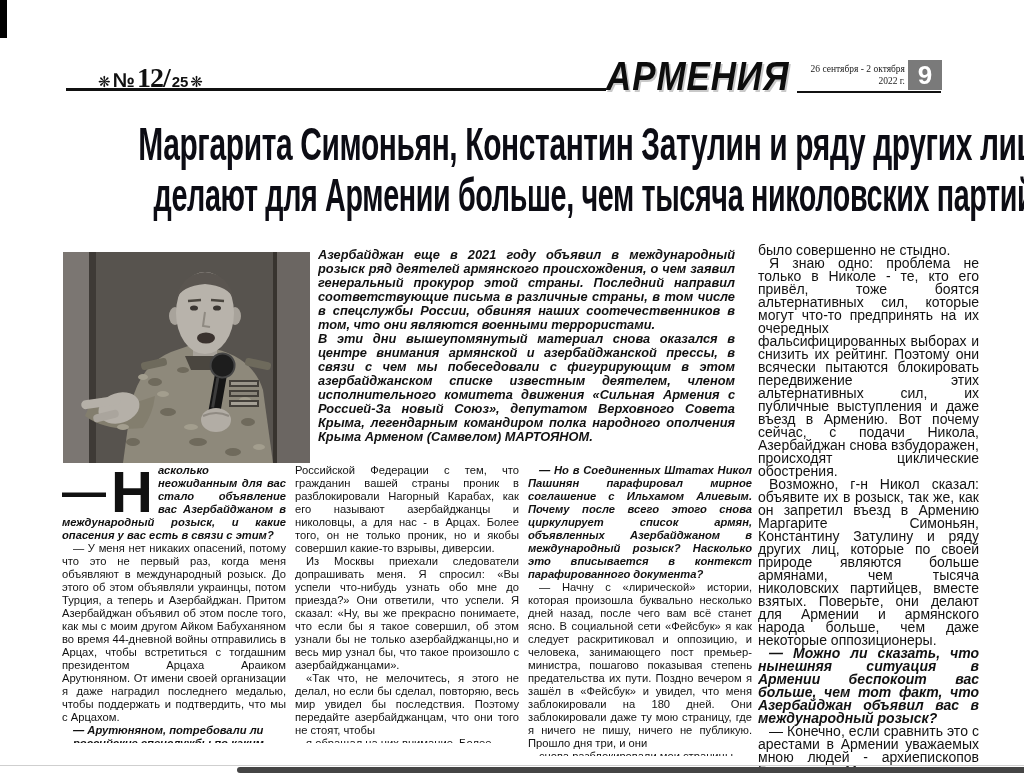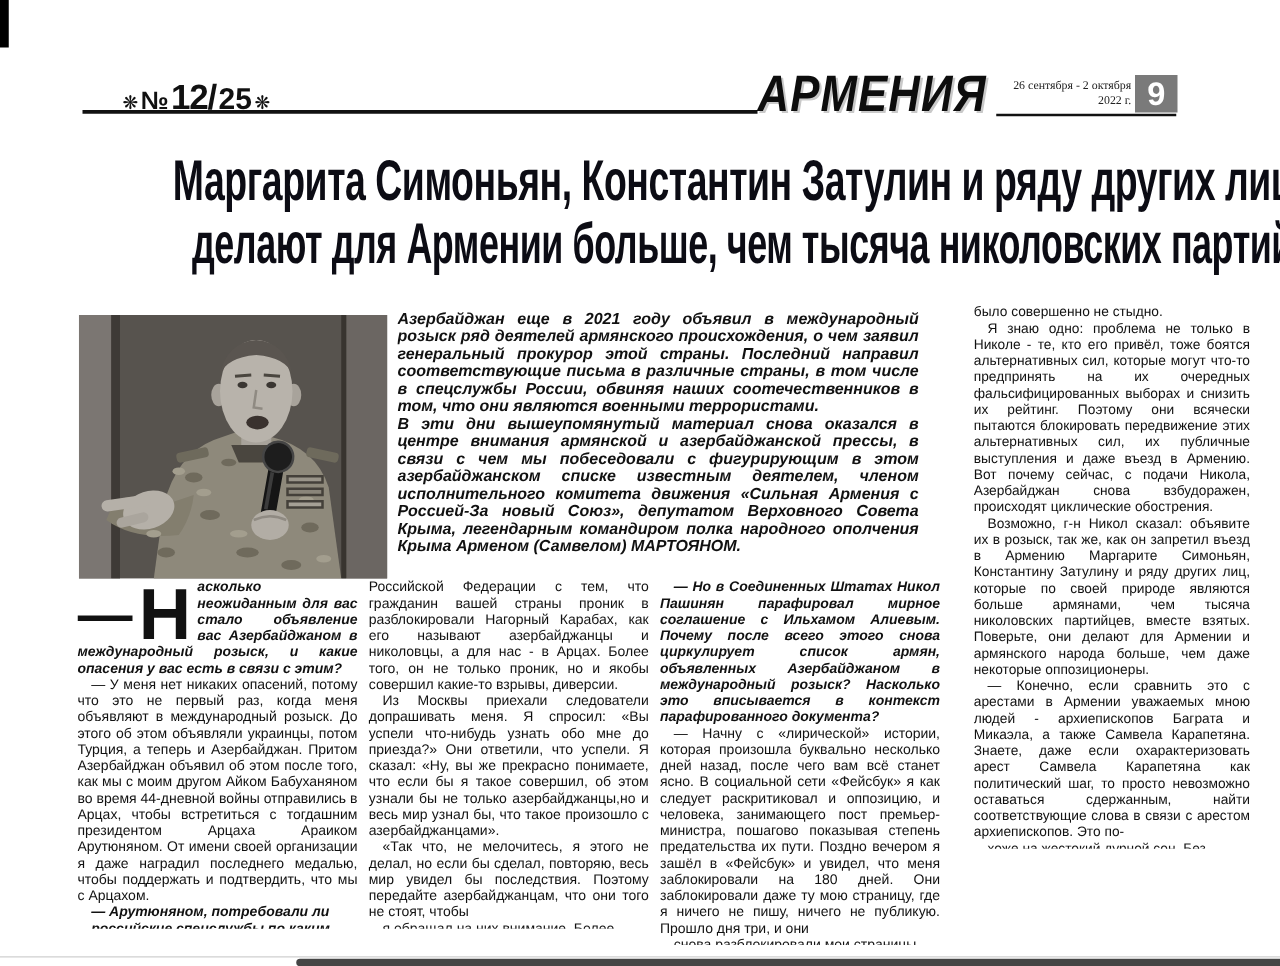--- a/index.html
+++ b/index.html
@@ -6,22 +6,22 @@
   .page{
     position:relative;width:1024px;height:773px;overflow:hidden;background:#fff;
     font-family:"Liberation Sans","DejaVu Sans",sans-serif;color:#111;
   }
   .corner-mark{position:absolute;left:0;top:0;width:7px;height:38px;background:#000;}
 
   
   .issue{position:absolute;left:98px;top:62px;display:flex;align-items:baseline;gap:2px;font-weight:700;}
   .flower{font-size:15px;}
   .no-sign{font-size:20px;}
-  .issue-major{font-size:28px;letter-spacing:-1px;}
-  .issue-minor{font-size:24px;}
+  .issue-major{font-size:28px;letter-spacing:-1px;font-family:Liberation Serif, serif;}
+  .issue-minor{font-size:15px;}
   .insert-title{position:absolute;left:232px;top:64px;font-size:21px;font-weight:700;letter-spacing:.2px;}
   .header-rule{position:absolute;left:66px;top:88px;width:540px;height:3px;background:#111;}
   .masthead{
     position:absolute;left:606px;top:55px;font-size:38px;line-height:38px;font-weight:700;font-style:italic;
     letter-spacing:1px;transform:scale(.92,1.08);transform-origin:left top;color:#0d0d0d;
     text-shadow:2px 2px 0 rgba(40,40,40,.25);white-space:nowrap;
   }
   .date-block{position:absolute;left:797px;top:63px;width:108px;text-align:right;font-size:9.5px;line-height:12px;color:#222;font-family:Liberation Serif, serif;}
   .date-rule{position:absolute;left:797px;top:91px;width:144px;height:2px;background:#111;}
   .page-num{
@@ -42,21 +42,21 @@
   
   .lead{
     position:absolute;left:318px;top:248px;width:417px;height:215px;overflow:hidden;
     font-weight:700;font-style:italic;font-size:12.8px;line-height:13.9px;text-align:justify;
   }
   .lead p{margin:0 0 1px 0;}
 
   
   .cols{position:absolute;left:62px;top:464px;width:690px;height:303px;display:flex;gap:9px;overflow:hidden;}
   .col{width:224px;font-size:11.2px;line-height:13px;text-align:justify;}
-  .col4{position:absolute;left:779px;top:244px;width:221px;height:523px;font-size:11px;line-height:13px;text-align:justify;overflow:hidden;}
+  .col4{position:absolute;left:758px;top:244px;width:221px;height:523px;font-size:14px;line-height:13px;text-align:justify;overflow:hidden;}
   .para{margin:0;text-indent:11px;}
   .para.cont{text-indent:0;}
   .para.question{font-weight:700;font-style:italic;}
   .para.dropcap{text-indent:0;}
   .para.cut{max-height:6px;overflow:hidden;}
 
   .dropcap-wrap{float:left;display:flex;align-items:center;gap:5px;margin:4px 5px 0 0;height:48px;}
   .dc-dash{font-weight:700;font-size:44px;line-height:0;font-style:normal;}
   .dc-letter{font-weight:700;font-size:58px;line-height:44px;font-style:normal;}
 
@@ -187,20 +187,21 @@
         <p class="para question">— Но в Соединенных Штатах Никол Пашинян парафировал мирное соглашение с Ильхамом Алиевым. Почему после всего этого снова циркулирует список армян, объявленных Азербайджаном в международный розыск? Насколько это вписывается в контекст парафированного документа?</p>
         <p class="para answer">— Начну с «лирической» истории, которая произошла буквально несколько дней назад, после чего вам всё станет ясно. В социальной сети «Фейсбук» я как следует раскритиковал и оппозицию, и человека, занимающего пост премьер-министра, пошагово показывая степень предательства их пути. Поздно вечером я зашёл в «Фейсбук» и увидел, что меня заблокировали на 180 дней. Они заблокировали даже ту мою страницу, где я ничего не пишу, ничего не публикую. Прошло дня три, и они</p>
         <p class="para cut">снова разблокировали мои страницы</p>
       </div>
   </div>
 
   <div class="col4">
       <p class="para cont">было совершенно не стыдно.</p>
       <p class="para answer">Я знаю одно: проблема не только в Николе - те, кто его привёл, тоже боятся альтернативных сил, которые могут что-то предпринять на их очередных фальсифицированных выборах и снизить их рейтинг. Поэтому они всячески пытаются блокировать передвижение этих альтернативных сил, их публичные выступления и даже въезд в Армению. Вот почему сейчас, с подачи Никола, Азербайджан снова взбудоражен, происходят циклические обострения.</p>
       <p class="para answer">Возможно, г-н Никол сказал: объявите их в розыск, так же, как он запретил въезд в Армению Маргарите Симоньян, Константину Затулину и ряду других лиц, которые по своей природе являются больше армянами, чем тысяча николовских партийцев, вместе взятых. Поверьте, они делают для Армении и армянского народа больше, чем даже некоторые оппозиционеры.</p>
+      <p class="para question">— Можно ли сказать, что нынешняя ситуация в Армении беспокоит вас больше, чем тот факт, что Азербайджан объявил вас в международный розыск?</p>
       <p class="para answer">— Конечно, если сравнить это с арестами в Армении уважаемых мною людей - архиепископов Баграта и Микаэла, а также Самвела Карапетяна. Знаете, даже если охарактеризовать арест Самвела Карапетяна как политический шаг, то просто невозможно оставаться сдержанным, найти соответствующие слова в связи с арестом архиепископов. Это по-</p>
       <p class="para cut">хоже на жестокий дурной сон. Без</p>
     </div>
 
   <div class="bottom-line"></div>
   <div class="bottom-bar"></div>
 
 </div>
 
 </body></html>

